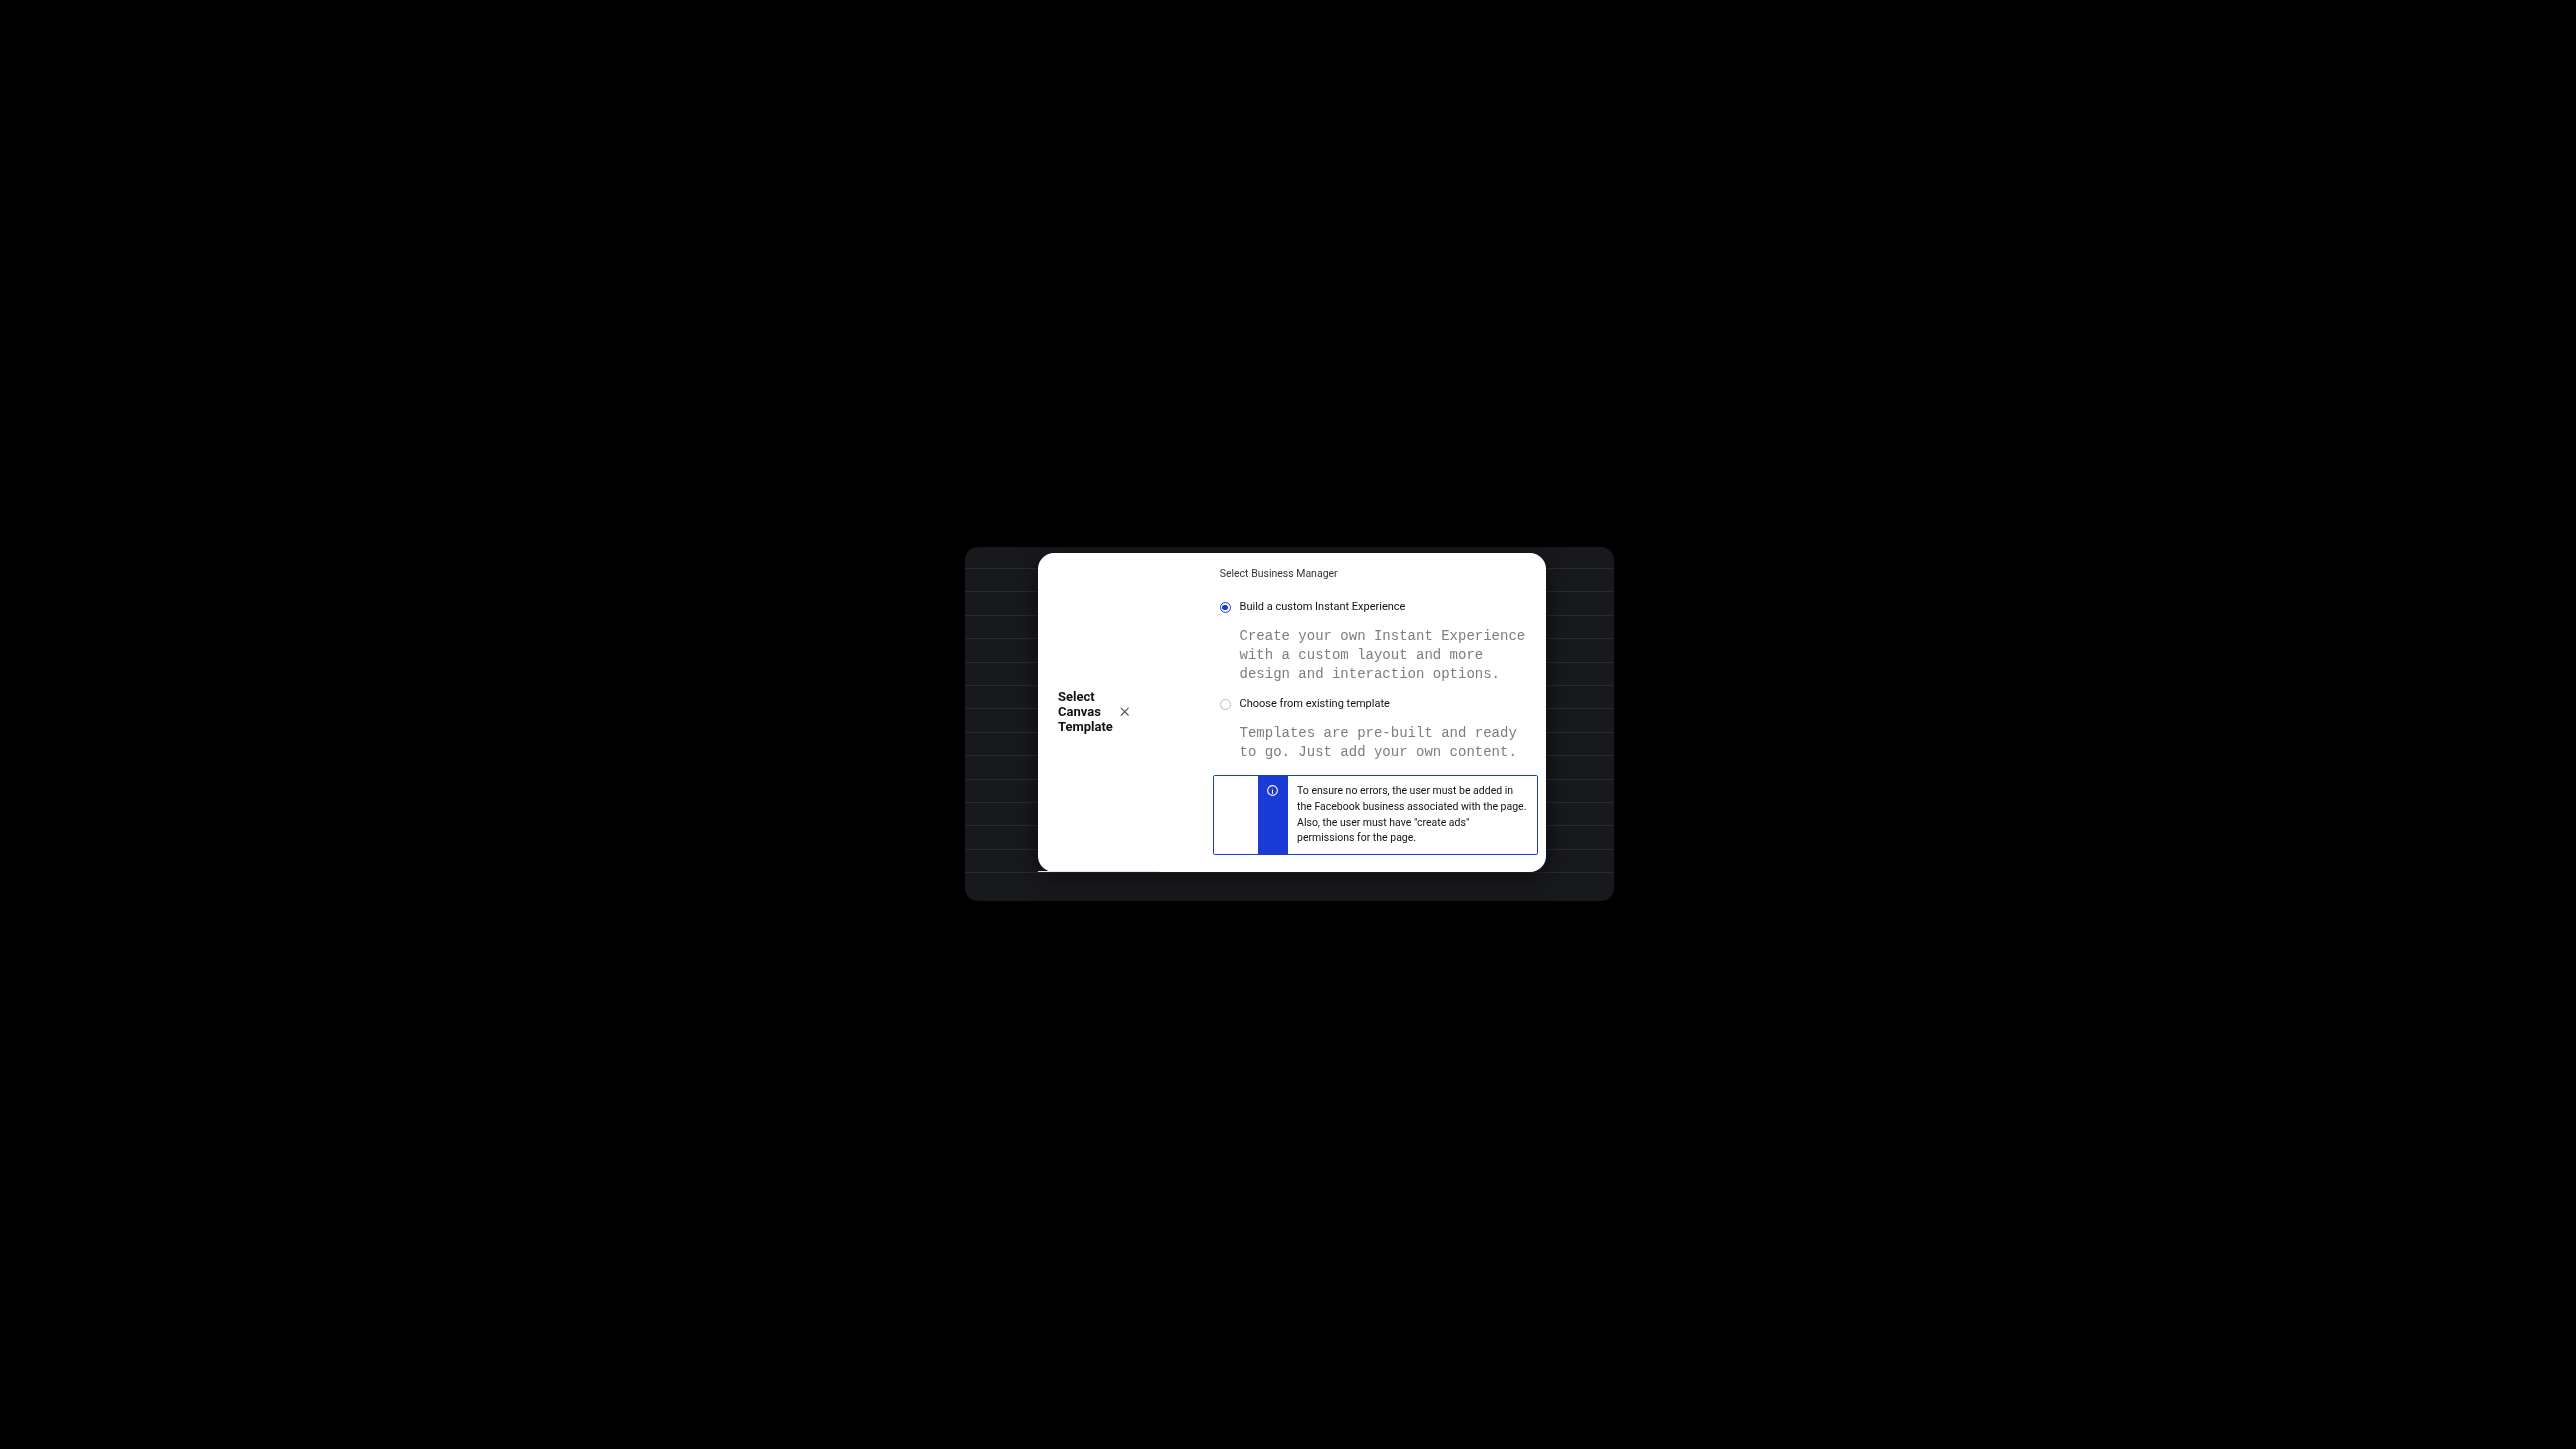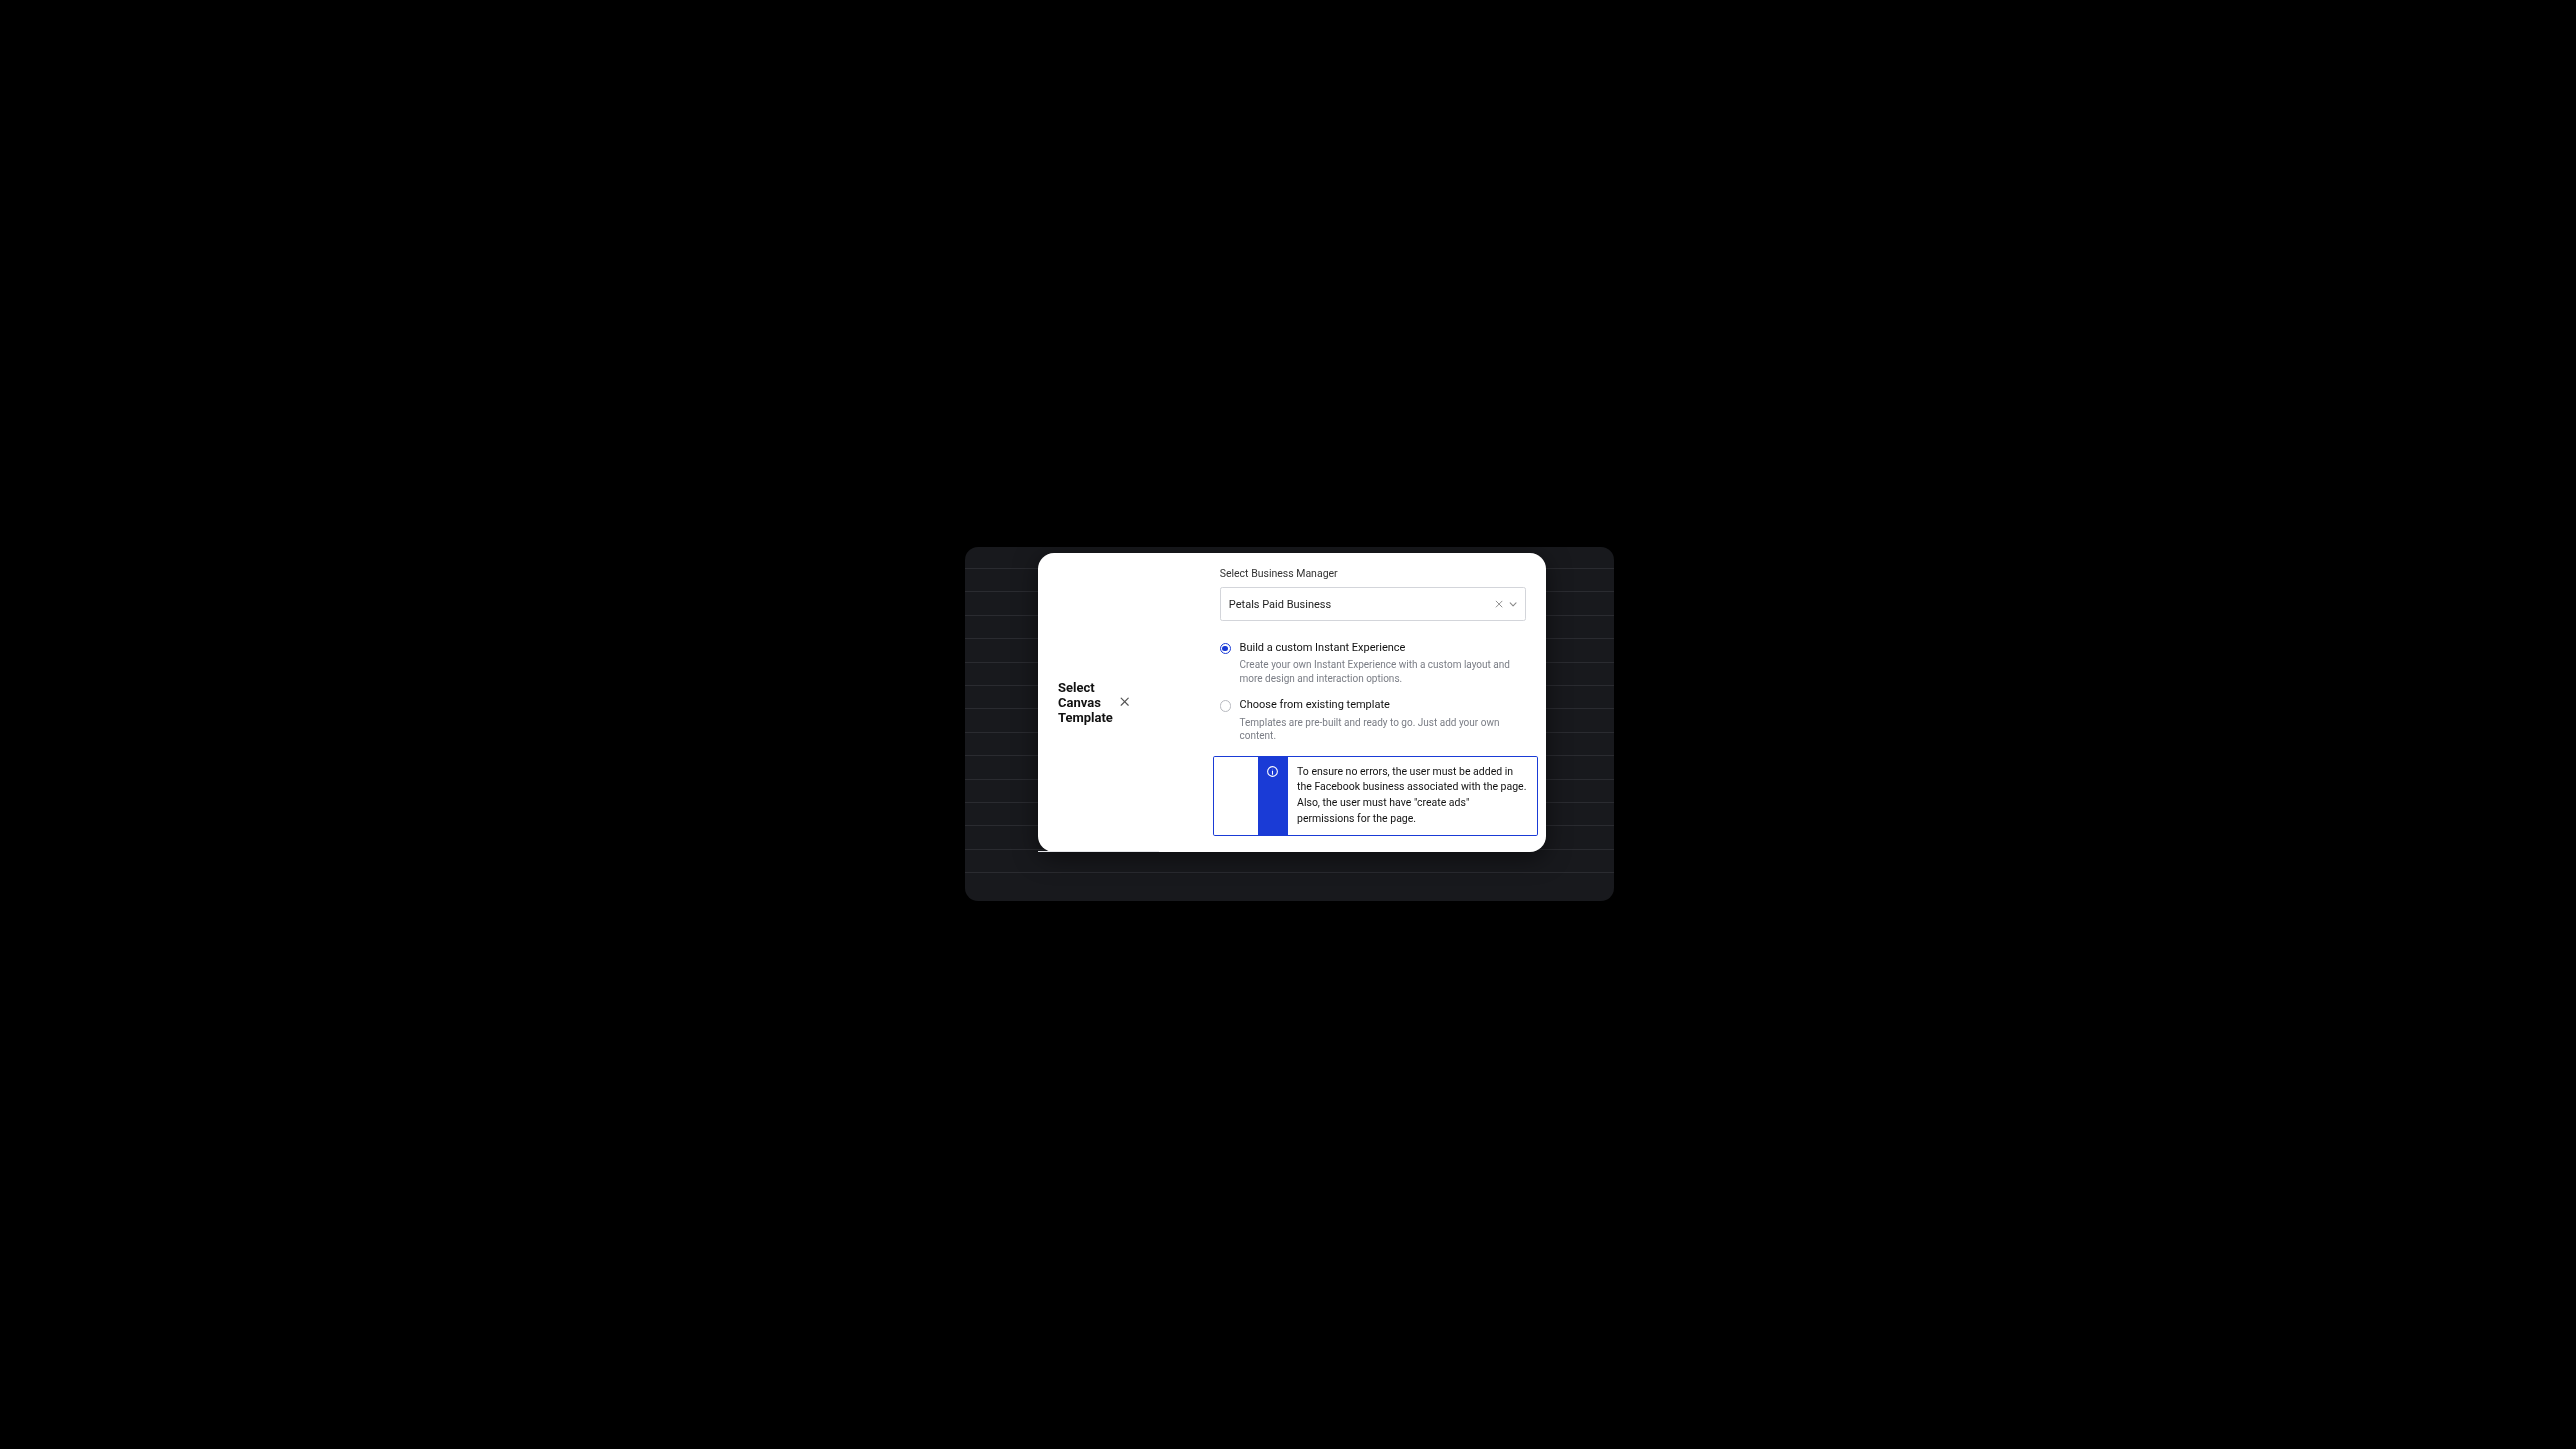--- a/index.html
+++ b/index.html
@@ -132,24 +132,25 @@
     border-radius: 50%;
     background: #1a3bd6;
   }
   .radio-texts { flex: 1; }
   .radio-label {
     font-size: 11px;
     color: #111;
     line-height: 1.3;
   }
   .radio-desc {
-    font-size: 10px;
+    font-size: 14px;
     color: #7a7d85;
-    margin-top: 3px;
+    margin-top: 13px;
     line-height: 1.35;
+    font-family: Liberation Mono, monospace;
   }
 
   .info-banner {
     display: flex;
     border: 1.2px solid #1a3bd6;
     border-radius: 1.8px;
     overflow: hidden;
     margin-top: 11.7px;
     margin-left: -7px;
     margin-right: -11.7px;
@@ -233,36 +234,20 @@
           <line x1="2" y1="2" x2="14" y2="14"></line>
             <line x1="14" y1="2" x2="2" y2="14"></line>
         </svg>
       </div>
     </div>
 
     <div class="modal-body">
 
       <div class="field-label">Select Business Manager</div>
 
-      <div class="select-box">
-        <span class="select-value">Petals Paid Business</span>
-        <span class="select-icons">
-          <span>
-            <svg viewBox="0 0 14 14" fill="none" stroke="currentColor" stroke-width="1.6" stroke-linecap="round">
-              <line x1="2" y1="2" x2="12" y2="12"></line>
-                <line x1="12" y1="2" x2="2" y2="12"></line>
-            </svg>
-          </span>
-          <span>
-            <svg viewBox="0 0 14 14" fill="none" stroke="currentColor" stroke-width="1.8" stroke-linecap="round" stroke-linejoin="round">
-              <polyline points="2,5 7,10 12,5"></polyline>
-            </svg>
-          </span>
-        </span>
-      </div>
 
       <div class="radio-group">
 
         <div class="radio-item">
           <div class="radio-circle selected"></div>
           <div class="radio-texts">
             <div class="radio-label">Build a custom Instant Experience</div>
             <div class="radio-desc">Create your own Instant Experience with a custom layout and more design and interaction options.</div>
           </div>
         </div>

